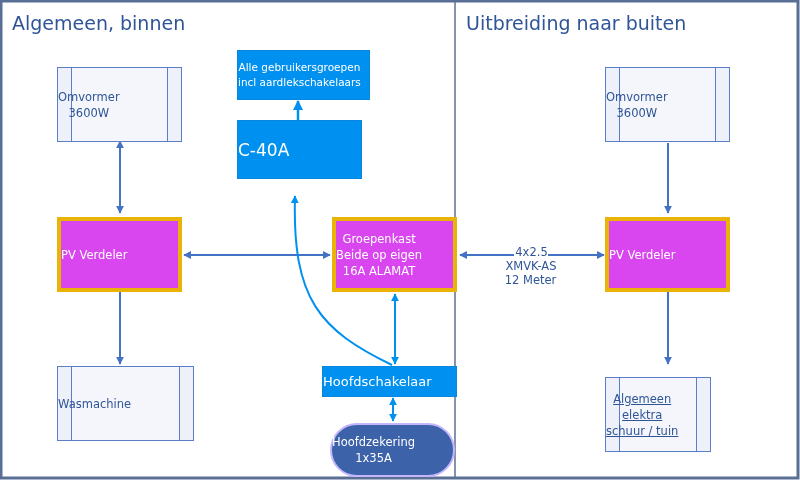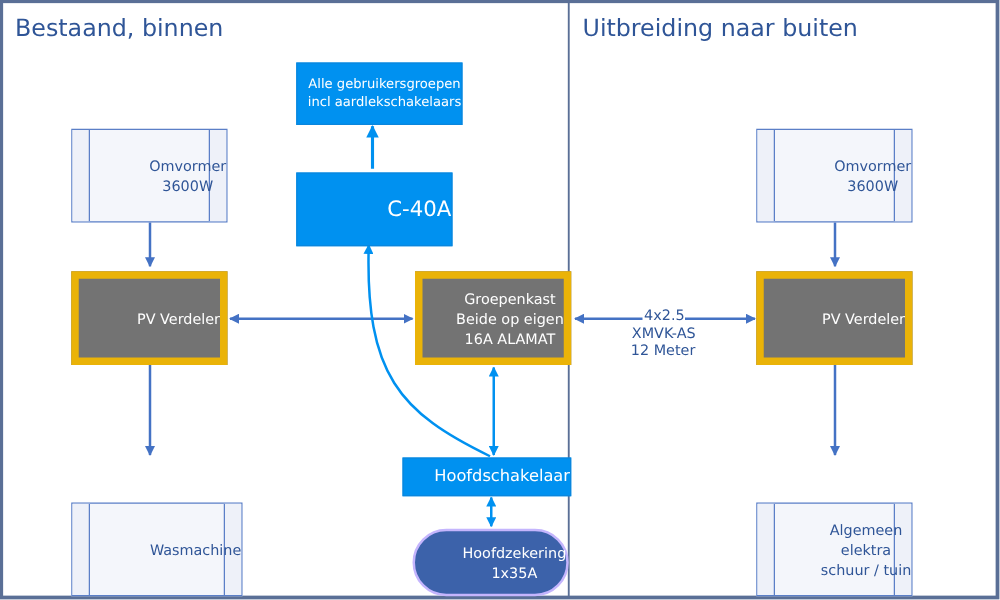--- a/index.html
+++ b/index.html
@@ -1,43 +1,43 @@
 <!DOCTYPE html>
 <html><head>
   <meta charset="utf-8">
   <style>
     html, body { margin:0; padding:0; }
     body { width:800px; height:480px; position:relative; background:#ffffff; overflow:hidden;
            font-family:"DejaVu Sans", sans-serif; }
     .frame { position:absolute; left:0; top:0; width:800px; height:480px; }
     .pane-title { position:absolute; font-size:19px; color:#2f5597; white-space:nowrap; }
-    .node { position:absolute; display:flex; align-items:center; justify-content:flex-end; text-align:center;
+    .node { position:absolute; display:flex; align-items:center; justify-content:flex-start; text-align:center;
             box-sizing:border-box; font-size:11.5px; line-height:16px; white-space:pre-line; }
-    .dark { background:#737373; color:#ffffff; border:6px solid #eab308; }
+    .dark { background:#d946ef; color:#ffffff; border:4px solid #eab308; }
     .bright { background:#0091f0; color:#ffffff; border:1px solid #0a86dd; }
-    .ext { background:#f4f6fb; color:#2f5597; border:1px solid #5b7fc7;margin-top:36px; }
+    .ext { background:#f4f6fb; color:#2f5597; border:1px solid #5b7fc7; }
     .ext .side { position:absolute; top:0; bottom:0; width:13px; background:#eef1f9; }
     .ext .side.l { left:0; border-right:1px solid #5b7fc7; }
     .ext .side.r { right:0; border-left:1px solid #5b7fc7; }
     .ext .txt { position:relative; z-index:1; }
     .term { background:#3c62aa; color:#ffffff; border:2px solid #c4b5fd; border-radius:27px; }
     .cable { position:absolute; font-size:11.5px; line-height:14px; color:#2f5597; text-align:center;
              white-space:pre-line; background:transparent; }
     .cable span { background:#ffffff; padding:0 1px; }
     svg.lines { position:absolute; left:0; top:0; }
   </style>
 </head>
 <body>
 
 <svg class="frame" width="800" height="480">
   <rect x="1" y="1" width="797" height="477" fill="none" stroke="#5a6f96" stroke-width="3"></rect>
   <line x1="455" y1="2" x2="455" y2="478" stroke="#5a6f96" stroke-width="1.5"></line>
 </svg>
 
-<div class="pane-title" style="left:12px; top:12px;">Bestaand, binnen</div>
+<div class="pane-title" style="left:12px; top:12px;">Algemeen, binnen</div>
 <div class="pane-title" style="left:466px; top:12px;text-align:center;">Uitbreiding naar buiten</div>
 
 <svg class="lines" width="800" height="480">
   <defs>
     <marker id="arrDark" viewBox="0 0 10 10" refX="9" refY="5" markerWidth="4" markerHeight="4" orient="auto-start-reverse">
       <path d="M0,0 L10,5 L0,10 z" fill="#4472c4"></path>
     </marker>
     <marker id="arrBright" viewBox="0 0 10 10" refX="9" refY="5" markerWidth="4" markerHeight="4" orient="auto-start-reverse">
       <path d="M0,0 L10,5 L0,10 z" fill="#0091f0"></path>
     </marker>
@@ -77,21 +77,21 @@
 <div class="node ext" style="left:57px; top:366px; width:137px; height:75px;">
   <div class="side l"></div><div class="side r"></div>
   <span class="txt">Wasmachine</span>
 </div>
 
 <div class="node bright" style="left:237px; top:50px; width:133px; height:50px; font-size:10.5px; line-height:15px;">
   <span>Alle gebruikersgroepen
 incl aardlekschakelaars</span>
 </div>
 
-<div class="node bright" style="left:237px; top:138px; width:125px; height:59px; font-size:17px;">
+<div class="node bright" style="left:237px; top:120px; width:125px; height:59px; font-size:17px;">
   <span>C-40A</span>
 </div>
 
 <div class="node dark" style="left:332px; top:217px; width:125px; height:75px;">
   <span>Groepenkast
 Beide op eigen
 16A ALAMAT</span>
 </div>
 
 <div class="node bright" style="left:322px; top:366px; width:135px; height:31px; font-size:13px;">
@@ -112,18 +112,18 @@
 <div class="node ext" style="left:605px; top:67px; width:125px; height:75px;">
   <div class="side l"></div><div class="side r"></div>
   <span class="txt">Omvormer
 3600W</span>
 </div>
 
 <div class="node dark" style="left:605px; top:217px; width:125px; height:75px;">
   <span>PV Verdeler</span>
 </div>
 
-<div class="node ext" style="left:605px; top:366px; width:125px; height:75px;">
+<div class="node ext" style="left:605px; top:377px; width:106px; height:75px;text-decoration:underline;">
   <div class="side l"></div><div class="side r"></div>
   <span class="txt">Algemeen
 elektra
 schuur / tuin</span>
 </div>
 
 </body></html>

